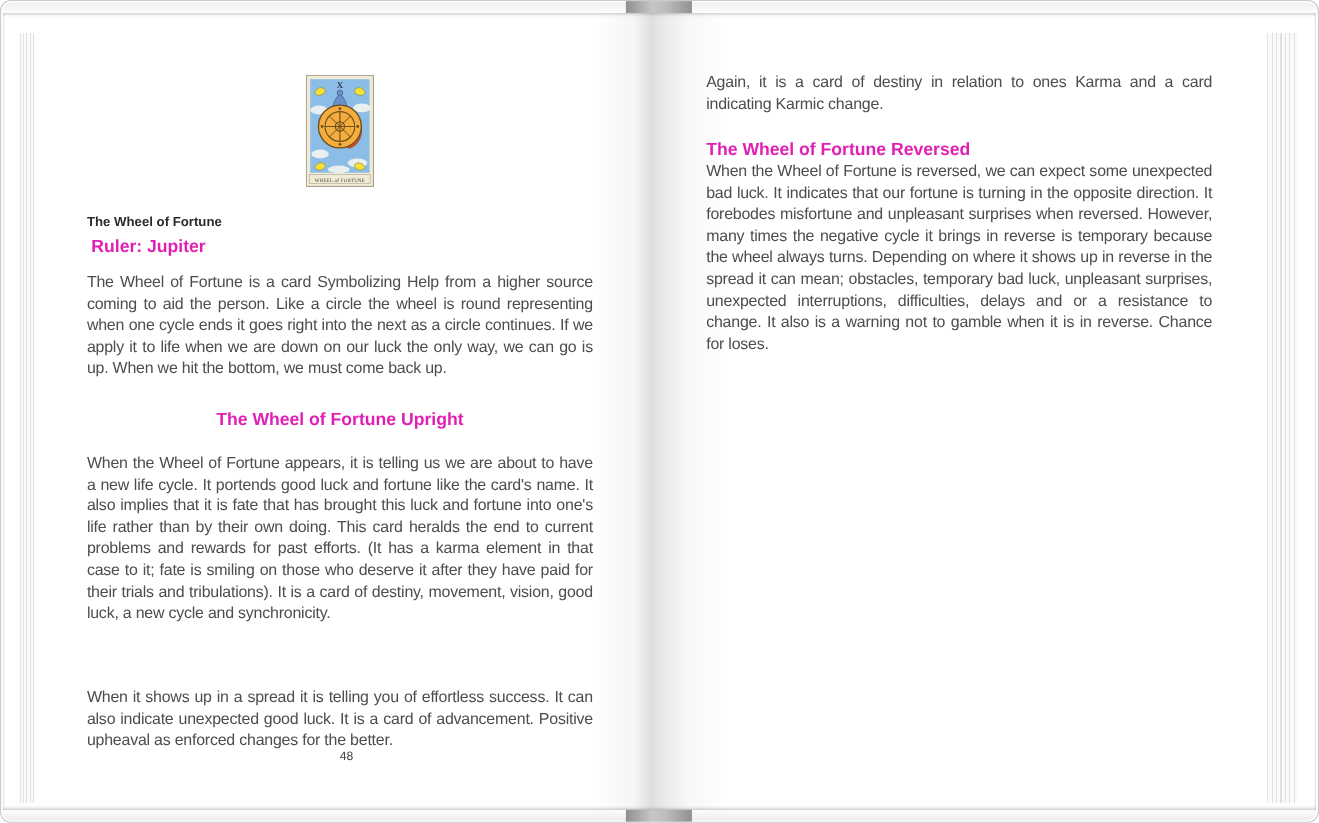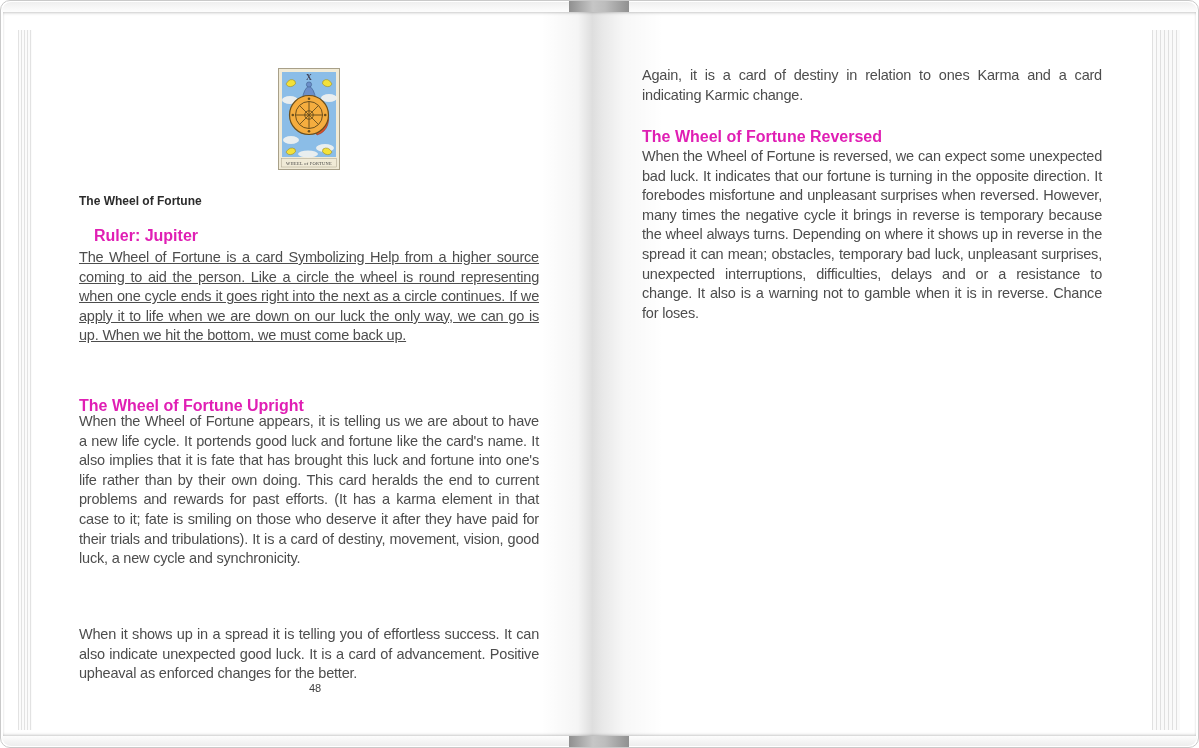--- a/index.html
+++ b/index.html
@@ -59,21 +59,21 @@
   .page-content.right{left:639px;}
   .block{position:absolute;left:0;right:0;}
   .body-text{
     font-size:14.5px;line-height:19.6px;letter-spacing:-0.2px;
     color:#4d4d4d;text-align:justify;margin:0;
   }
   .page-title{
     font-size:12px;line-height:20px;font-weight:bold;color:#2b2b2b;margin:0;
   }
   .ruler-subtitle{
-    font-size:16px;line-height:20px;font-weight:bold;color:#e01fb4;margin:15px;
+    font-size:16px;line-height:20px;font-weight:bold;color:#e01fb4;margin:4px;
   }
   .section-heading{
     font-size:16px;line-height:20px;font-weight:bold;color:#e01fb4;margin:0;
   }
   .pagenum{
     position:absolute;top:670px;left:12px;right:0;text-align:center;
     font-size:11px;color:#3f3f3f;
   }
   .card-figure{
     position:absolute;top:56px;left:0;right:0;
@@ -139,23 +139,23 @@
           <rect x="3.5" y="90.5" width="55" height="8.5" fill="#f0ead6" stroke="#a8a089" stroke-width="0.5"></rect>
           <text x="31" y="97" text-anchor="middle" font-family="Liberation Serif, serif" font-size="4.4" letter-spacing="0.3" fill="#3a3a3a">WHEEL of FORTUNE</text>
         </svg>
       </div>
 
       <div class="block" style="top:179px;">
         <h2 class="page-title">The Wheel of Fortune</h2>
         <h3 class="ruler-subtitle">Ruler: Jupiter</h3>
       </div>
 
-      <p class="body-text block" style="top:236px;text-decoration:underline;">The Wheel of Fortune is a card Symbolizing Help from a higher source coming to aid the person. Like a circle the wheel is round representing when one cycle ends it goes right into the next as a circle continues. If we apply it to life when we are down on our luck the only way, we can go is up. When we hit the bottom, we must come back up.</p>
+      <p class="body-text block" style="top:236px;">The Wheel of Fortune is a card Symbolizing Help from a higher source coming to aid the person. Like a circle the wheel is round representing when one cycle ends it goes right into the next as a circle continues. If we apply it to life when we are down on our luck the only way, we can go is up. When we hit the bottom, we must come back up.</p>
 
-      <h3 class="section-heading block" style="top:384px;">The Wheel of Fortune Upright</h3>
+      <h3 class="section-heading block" style="top:360px;text-align:center;">The Wheel of Fortune Upright</h3>
 
       <p class="body-text block" style="top:400px;">When the Wheel of Fortune appears, it is telling us we are about to have a new life cycle. It portends good luck and fortune like the card's name. It also implies that it is fate that has brought this luck and fortune into one's life rather than by their own doing. This card heralds the end to current problems and rewards for past efforts. (It has a karma element in that case to it; fate is smiling on those who deserve it after they have paid for their trials and tribulations). It is a card of destiny, movement, vision, good luck, a new cycle and synchronicity.</p>
 
       <p class="body-text block" style="top:568px;margin-top:45px;">When it shows up in a spread it is telling you of effortless success. It can also indicate unexpected good luck. It is a card of advancement. Positive upheaval as enforced changes for the better.</p>
 
       <div class="pagenum">48</div>
     </div>
 
     <div class="page-content right">
 

